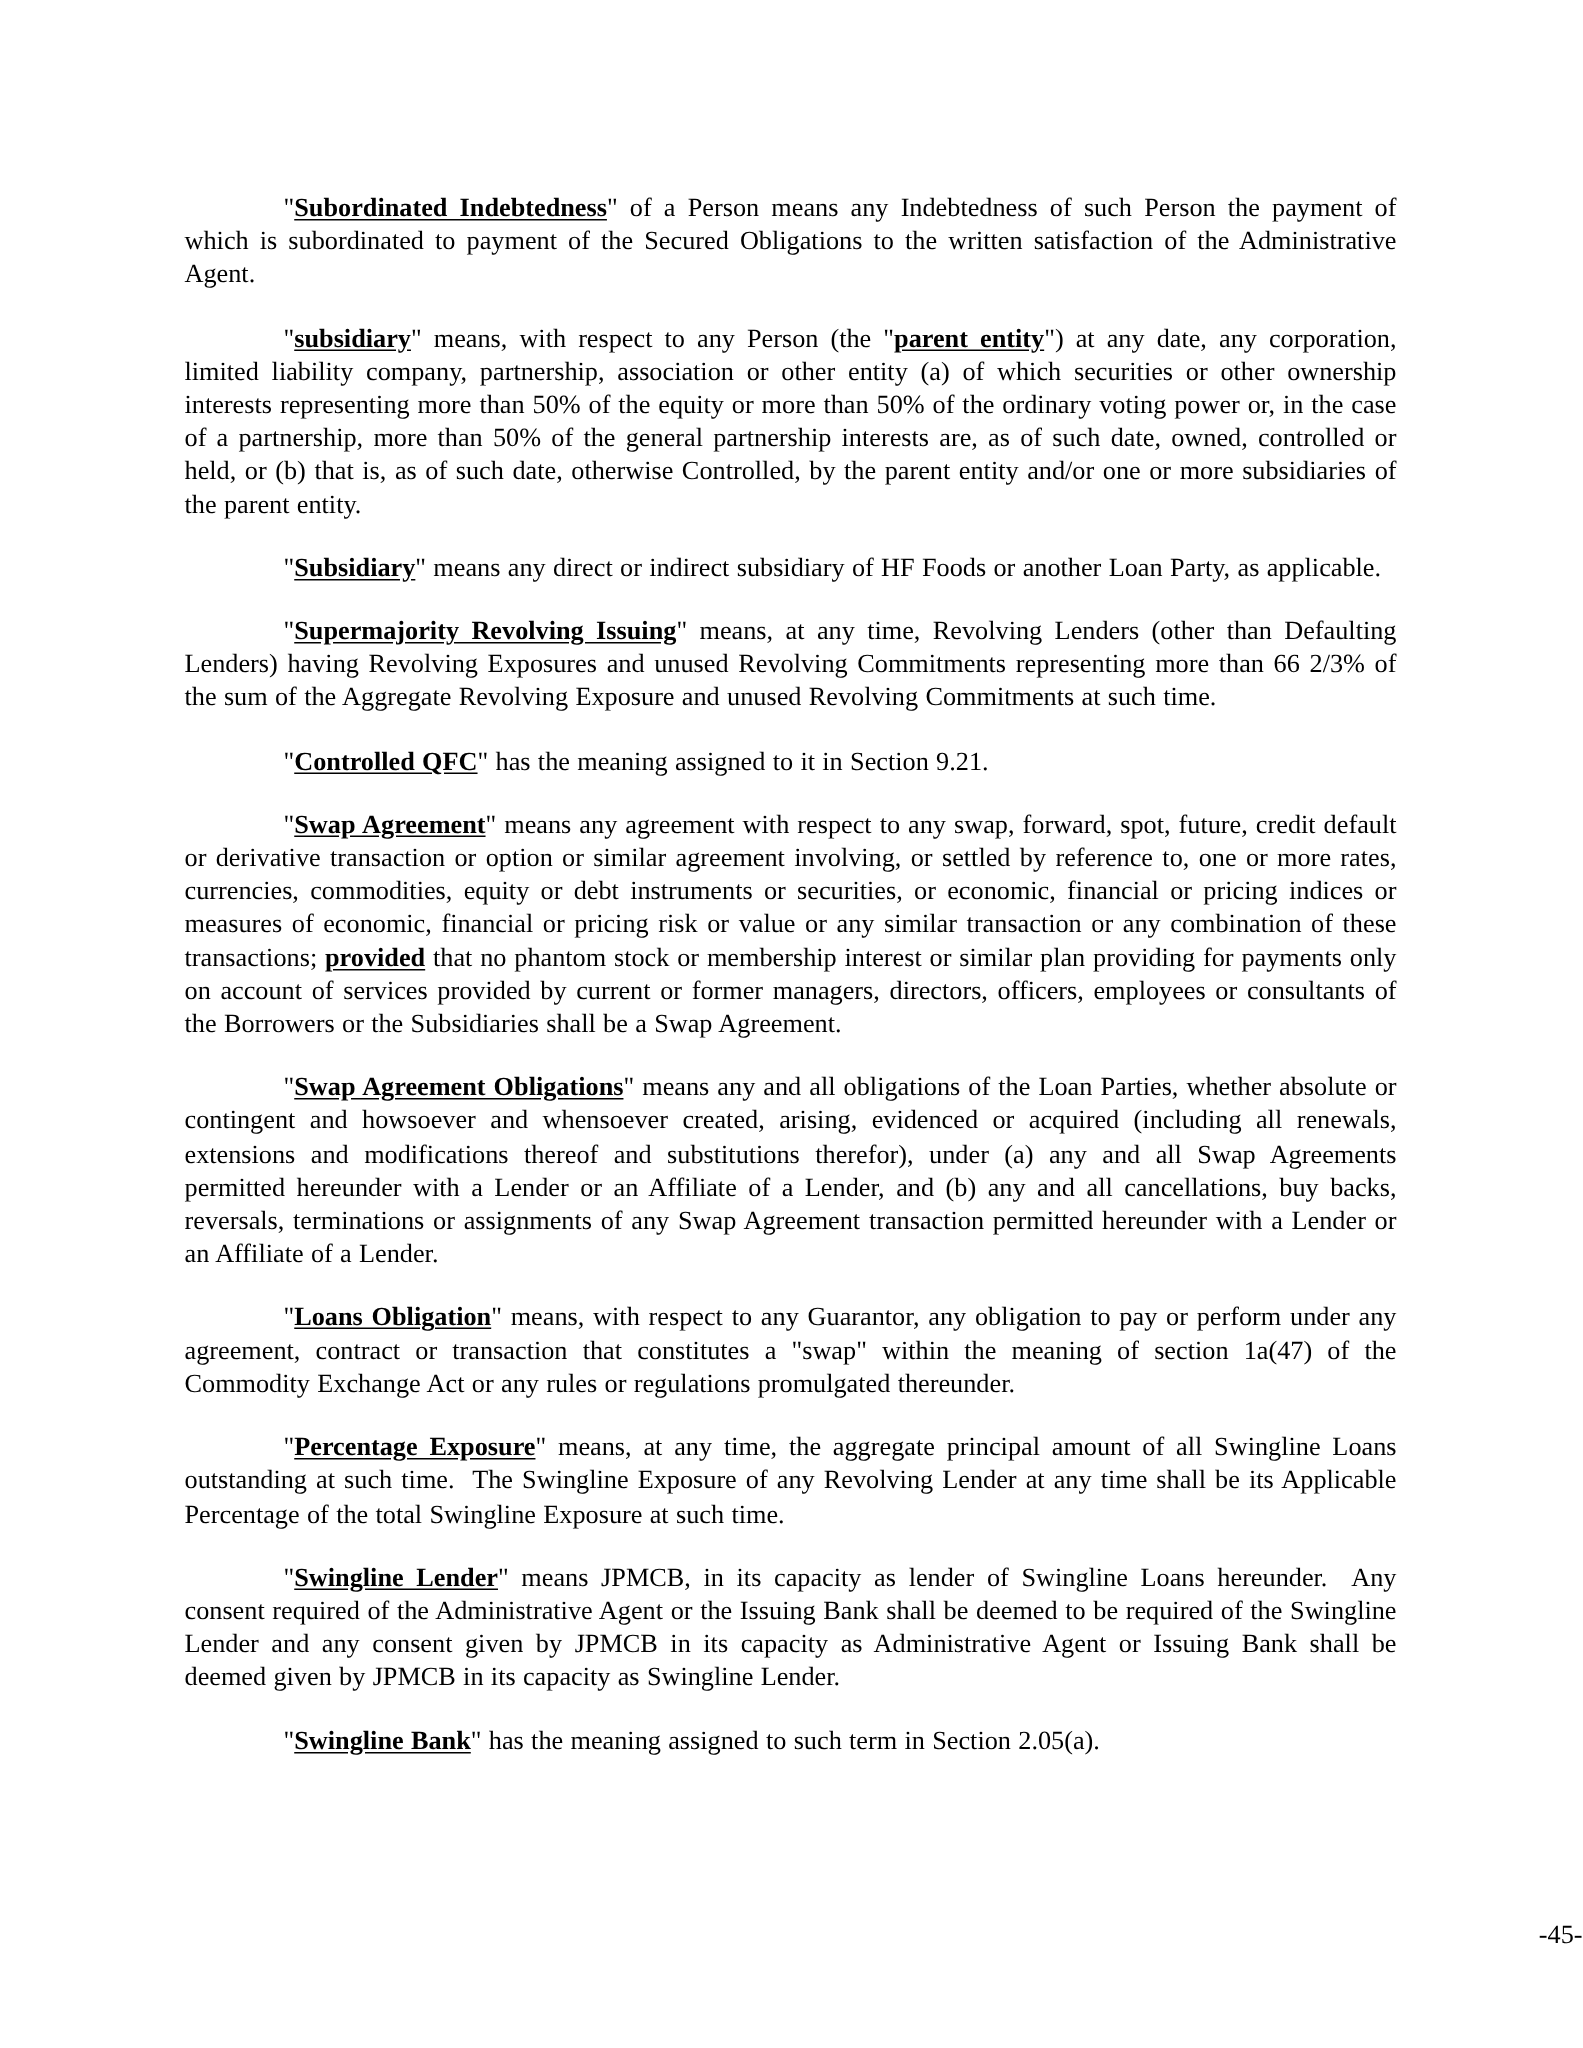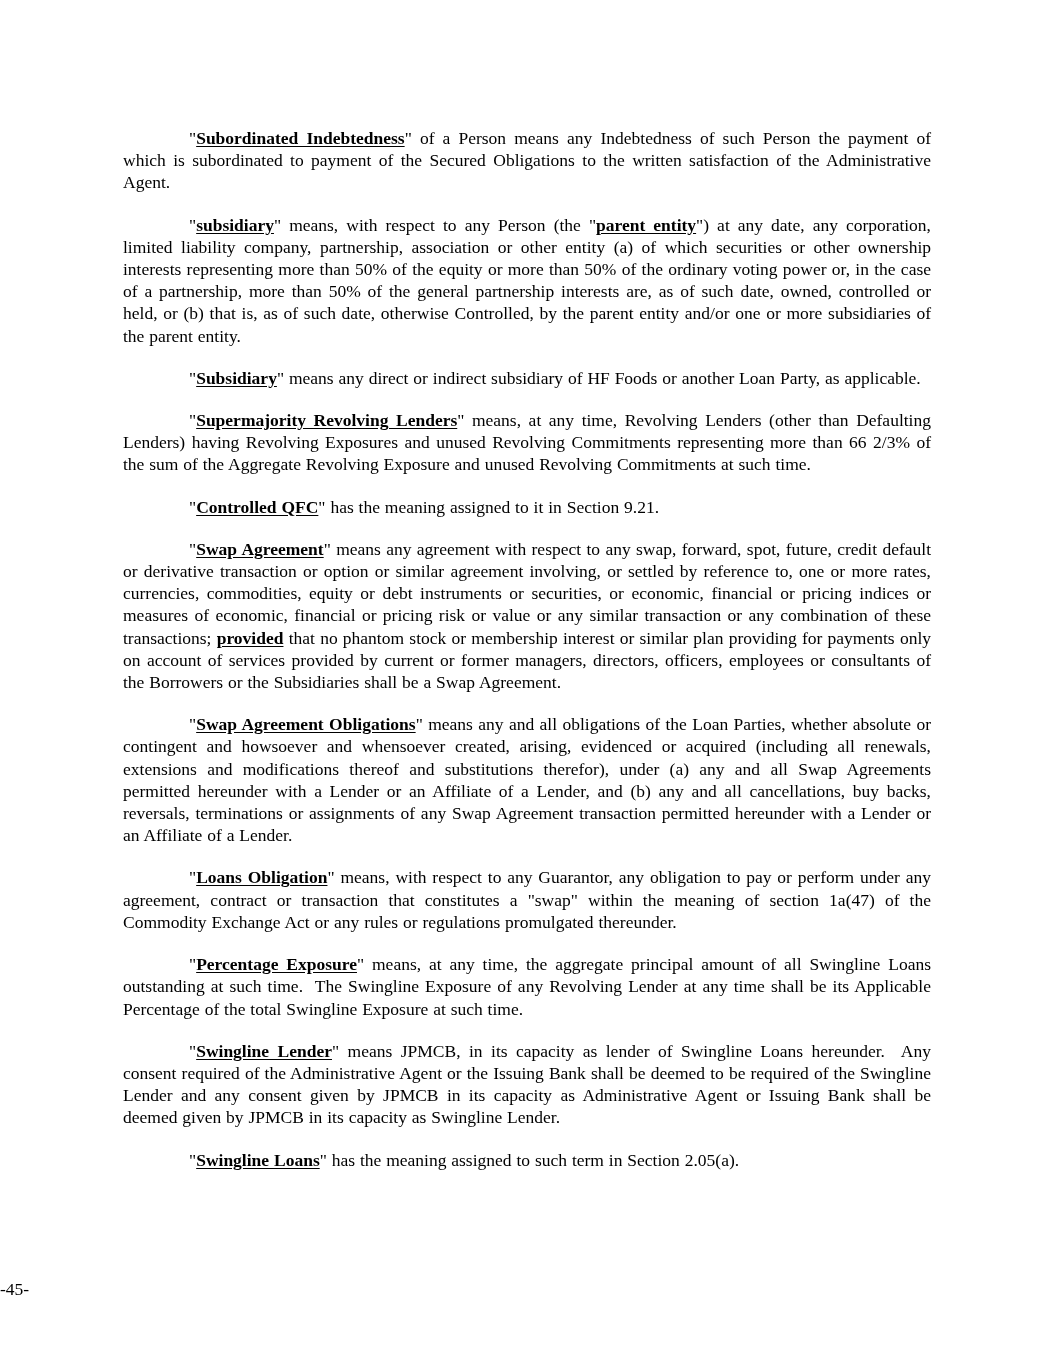--- a/index.html
+++ b/index.html
@@ -34,36 +34,36 @@
   .defined-term {
     text-decoration: underline;
     text-underline-offset: 2px;
     font-weight: bold;
   }
   .page-number {
     position: absolute;
     left: 0;
     top: 1278px;
     width: 1055px;
-    text-align: left;
+    text-align: right;
     font-size: 17.5px;
     line-height: 22px;
   }
 </style>
 </head>
 <body>
 
 <div class="page">
   <div class="doc-body">
       <p class="para"><span>"</span><span class="defined-term">Subordinated Indebtedness</span><span>" of a Person means any Indebtedness of such Person the payment of which is subordinated to payment of the Secured Obligations to the written satisfaction of the Administrative Agent.</span></p>
       <p class="para"><span>"</span><span class="defined-term">subsidiary</span><span>" means, with respect to any Person (the "</span><span class="defined-term">parent entity</span><span>") at any date, any corporation, limited liability company, partnership, association or other entity (a) of which securities or other ownership interests representing more than 50% of the equity or more than 50% of the ordinary voting power or, in the case of a partnership, more than 50% of the general partnership interests are, as of such date, owned, controlled or held, or (b) that is, as of such date, otherwise Controlled, by the parent entity and/or one or more subsidiaries of the parent entity.</span></p>
       <p class="para"><span>"</span><span class="defined-term">Subsidiary</span><span>" means any direct or indirect subsidiary of HF Foods or another Loan Party, as applicable.</span></p>
-      <p class="para"><span>"</span><span class="defined-term">Supermajority Revolving Lenders</span><span>" means, at any time, Revolving Lenders (other than Defaulting Lenders) having Revolving Exposures and unused Revolving Commitments representing more than 66 2/3% of the sum of the Aggregate Revolving Exposure and unused Revolving Commitments at such time.</span></p>
+      <p class="para"><span>"</span><span class="defined-term">Supermajority Revolving Issuing</span><span>" means, at any time, Revolving Lenders (other than Defaulting Lenders) having Revolving Exposures and unused Revolving Commitments representing more than 66 2/3% of the sum of the Aggregate Revolving Exposure and unused Revolving Commitments at such time.</span></p>
       <p class="para"><span>"</span><span class="defined-term">Controlled QFC</span><span>" has the meaning assigned to it in Section 9.21.</span></p>
       <p class="para"><span>"</span><span class="defined-term">Swap Agreement</span><span>" means any agreement with respect to any swap, forward, spot, future, credit default or derivative transaction or option or similar agreement involving, or settled by reference to, one or more rates, currencies, commodities, equity or debt instruments or securities, or economic, financial or pricing indices or measures of economic, financial or pricing risk or value or any similar transaction or any combination of these transactions; </span><span class="defined-term">provided</span><span> that no phantom stock or membership interest or similar plan providing for payments only on account of services provided by current or former managers, directors, officers, employees or consultants of the Borrowers or the Subsidiaries shall be a Swap Agreement.</span></p>
       <p class="para"><span>"</span><span class="defined-term">Swap Agreement Obligations</span><span>" means any and all obligations of the Loan Parties, whether absolute or contingent and howsoever and whensoever created, arising, evidenced or acquired (including all renewals, extensions and modifications thereof and substitutions therefor), under (a) any and all Swap Agreements permitted hereunder with a Lender or an Affiliate of a Lender, and (b) any and all cancellations, buy backs, reversals, terminations or assignments of any Swap Agreement transaction permitted hereunder with a Lender or an Affiliate of a Lender.</span></p>
       <p class="para"><span>"</span><span class="defined-term">Loans Obligation</span><span>" means, with respect to any Guarantor, any obligation to pay or perform under any agreement, contract or transaction that constitutes a "swap" within the meaning of section 1a(47) of the Commodity Exchange Act or any rules or regulations promulgated thereunder.</span></p>
       <p class="para"><span>"</span><span class="defined-term">Percentage Exposure</span><span>" means, at any time, the aggregate principal amount of all Swingline Loans outstanding at such time.&nbsp; The Swingline Exposure of any Revolving Lender at any time shall be its Applicable Percentage of the total Swingline Exposure at such time.</span></p>
       <p class="para"><span>"</span><span class="defined-term">Swingline Lender</span><span>" means JPMCB, in its capacity as lender of Swingline Loans hereunder.&nbsp; Any consent required of the Administrative Agent or the Issuing Bank shall be deemed to be required of the Swingline Lender and any consent given by JPMCB in its capacity as Administrative Agent or Issuing Bank shall be deemed given by JPMCB in its capacity as Swingline Lender.</span></p>
-      <p class="para"><span>"</span><span class="defined-term">Swingline Loans</span><span>" has the meaning assigned to such term in Section 2.05(a).</span></p>
+      <p class="para"><span>"</span><span class="defined-term">Swingline Bank</span><span>" has the meaning assigned to such term in Section 2.05(a).</span></p>
     </div>
   <div class="page-number">-45-</div>
 </div>
 
 </body></html>

